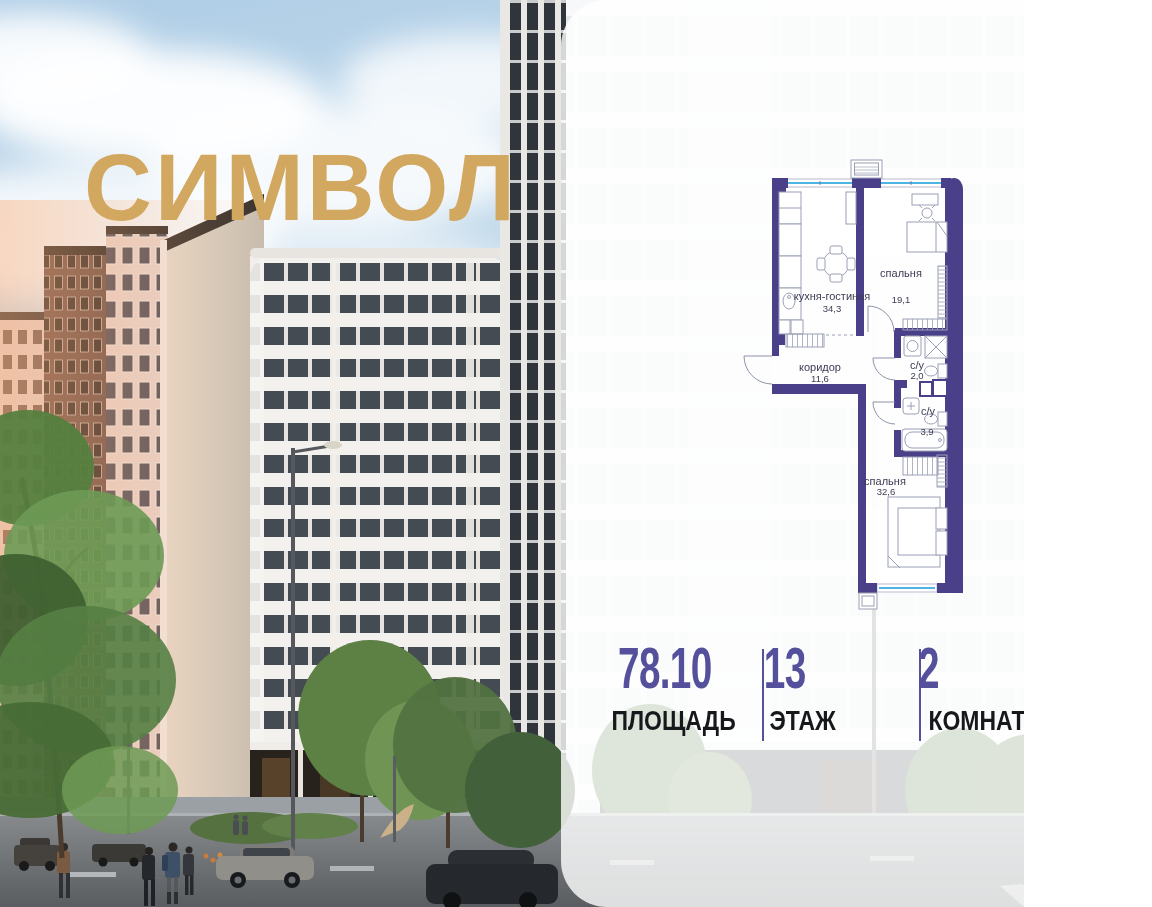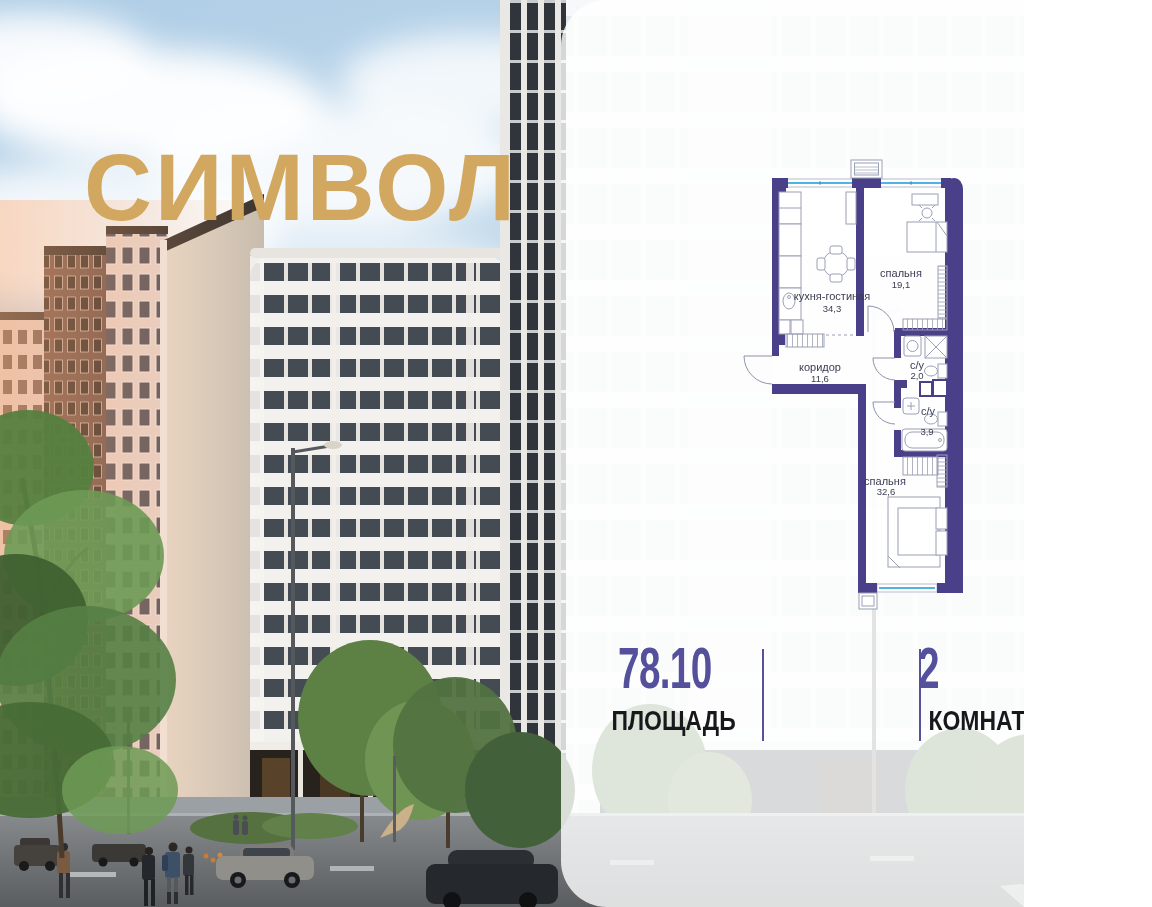--- a/index.html
+++ b/index.html
@@ -399,35 +399,39 @@
         <rect x="898" y="508" width="40" height="47" fill="none"></rect>
         <rect x="936" y="508" width="11" height="21"></rect>
           <rect x="936" y="531" width="11" height="24"></rect>
         <path d="M888,556 L900,568" fill="none"></path>
       </g>
     </svg>
 
     <span class="room-label" style="left:94px;top:144px">кухня-гостиная</span>
     <span class="room-area" style="left:94px;top:156px">34,3</span>
     <span class="room-label" style="left:163px;top:121px">спальня</span>
-    <span class="room-area" style="left:163px;top:132px">19,1</span>
+    <span class="room-area" style="left:163px;top:147px">19,1</span>
     <span class="room-label" style="left:82px;top:215px">коридор</span>
     <span class="room-area" style="left:82px;top:226px">11,6</span>
     <span class="room-label" style="left:179px;top:213px">с/у</span>
     <span class="room-area" style="left:179px;top:223px">2,0</span>
     <span class="room-label" style="left:190px;top:259px">с/у</span>
     <span class="room-area" style="left:189px;top:279px">3,9</span>
     <span class="room-label" style="left:147px;top:329px">спальня</span>
     <span class="room-area" style="left:148px;top:339px">32,6</span>
   </div>
 
   <div class="stat" id="stat-0">
     <span class="stat-value">78.10</span>
     <span class="stat-label">ПЛОЩАДЬ</span>
   </div>
   <div class="stat-divider" id="divider-0"></div>
+  <div class="stat" id="stat-1">
+    <span class="stat-value">13</span>
+    <span class="stat-label">ЭТАЖ</span>
+  </div>
   <div class="stat-divider" id="divider-1"></div>
   <div class="stat" id="stat-2">
     <span class="stat-value">2</span>
     <span class="stat-label">КОМНАТ</span>
   </div>
 
 </div>
 
 </body></html>

